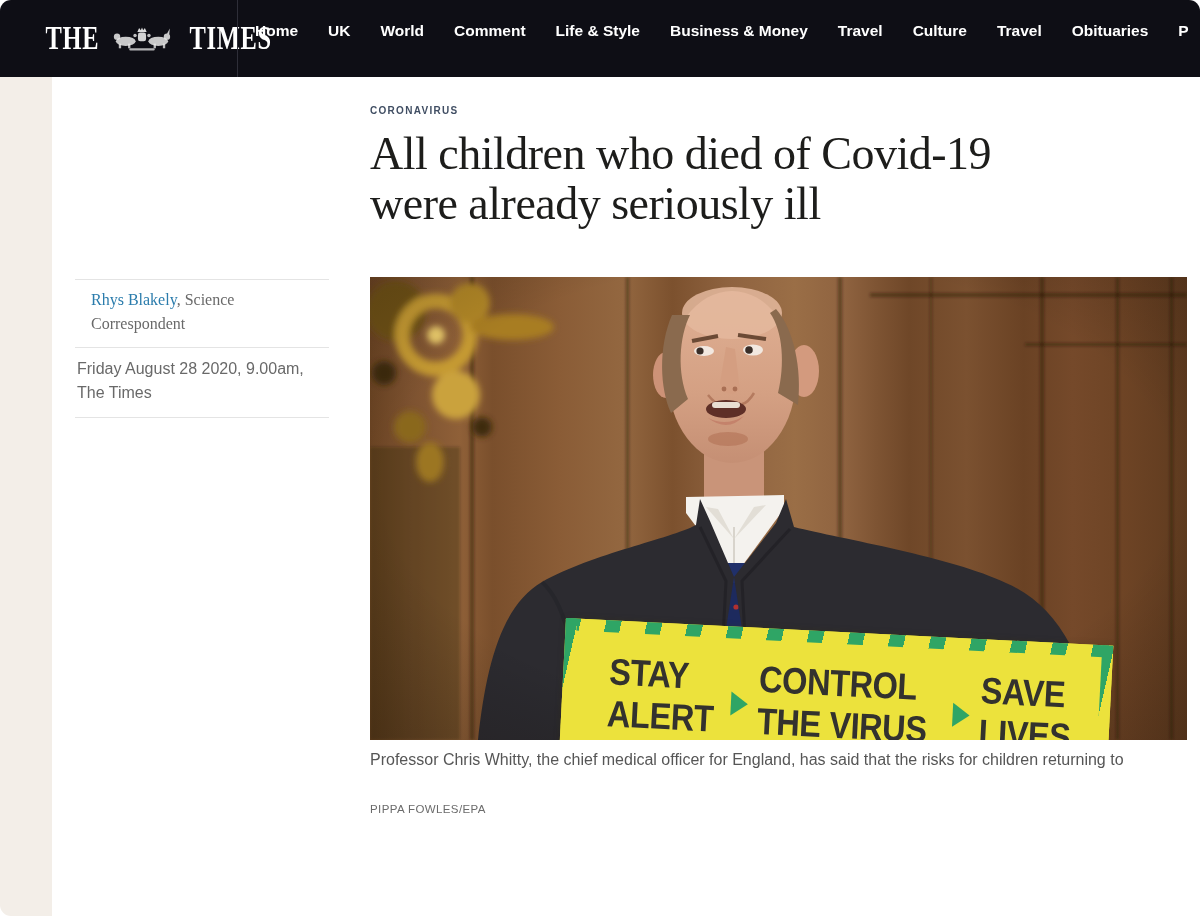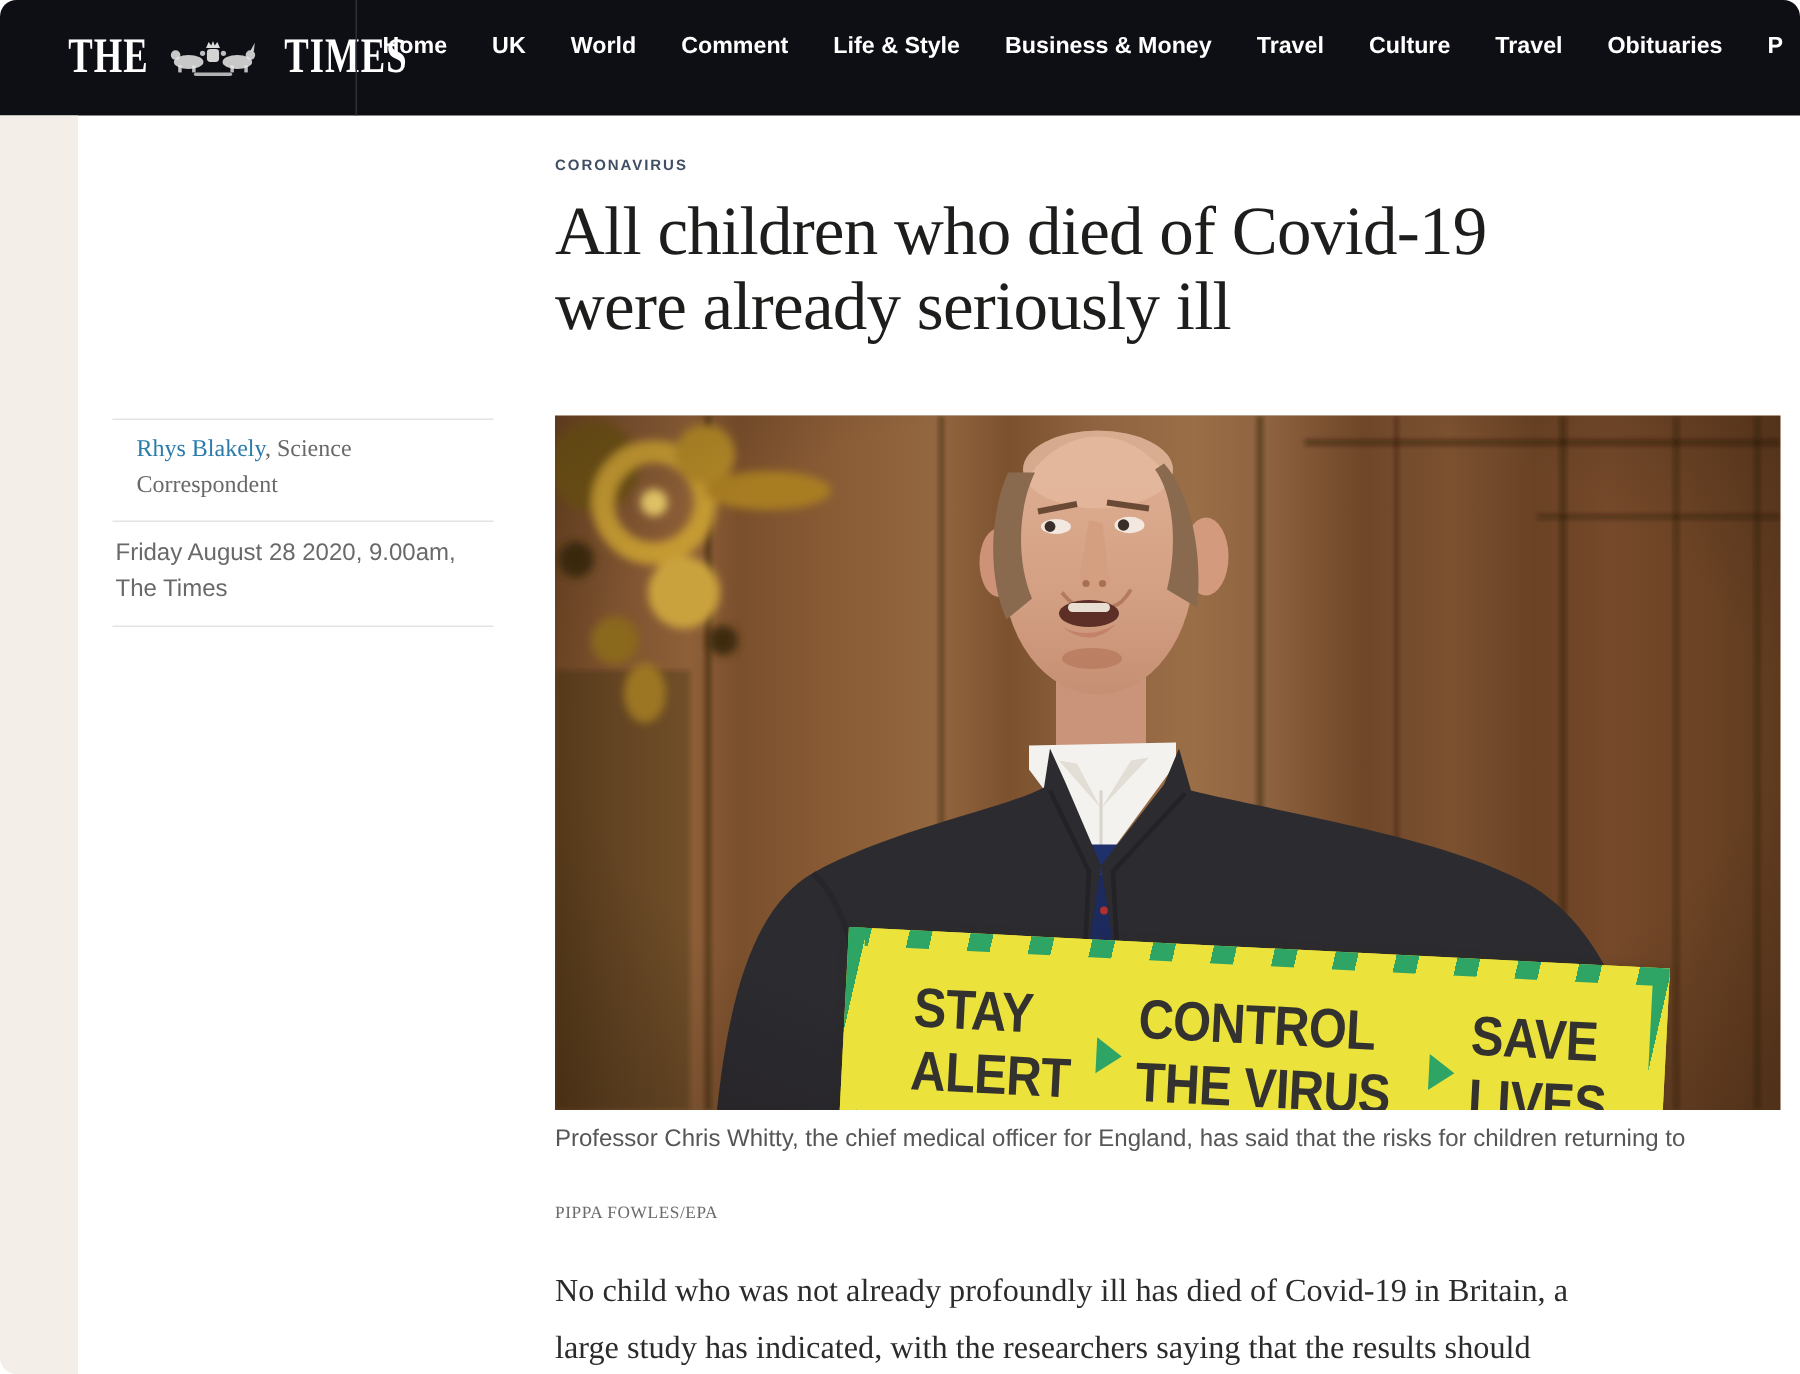--- a/index.html
+++ b/index.html
@@ -49,21 +49,21 @@
   .sign-band-right { position:absolute; right:0; top:0; bottom:0; width:11px;
           background:repeating-linear-gradient(100deg,#2fa565 0 12px,#ece23c 12px 32px); }
   .sign-content { position:absolute; left:46px; top:31px; display:flex; align-items:flex-start; }
   .sign-seg { font-weight:700; font-size:37px; line-height:42px; color:#33322e;
               transform:scaleX(.88); transform-origin:left top; white-space:nowrap; letter-spacing:-0.5px; }
   .sign-chevron { width:0; height:0; border-left:17px solid #2fa565; border-top:12px solid transparent;
                   border-bottom:12px solid transparent; margin:34px 10px 0 2px; flex:0 0 auto; }
 
   
   .caption { position:absolute; left:370px; top:749px; width:817px; font-size:16px; line-height:22px; color:#565656; }
-  .credit { position:absolute; left:370px; top:803px; font-size:11.5px; letter-spacing:.4px; color:#6b6b6b;font-family:Liberation Serif, serif; }
+  .credit { position:absolute; left:370px; top:803px; font-size:11.5px; letter-spacing:.4px; color:#6b6b6b; }
   .body-copy { position:absolute; left:370px; top:841px; width:822px;
                font-family:"Liberation Serif", serif; font-size:21.5px; line-height:38px; color:#2b2b2b; }
 </style>
 </head>
 <body>
 
 <div class="page">
 
   <header class="navbar">
     <div class="logo">
@@ -251,18 +251,14 @@
         </div>
       </div>
     </div>
   </figure>
 
   <div class="caption">
     <div>Professor Chris Whitty, the chief medical officer for England, has said that the risks for children returning to</div>
   </div>
   <div class="credit">PIPPA FOWLES/EPA</div>
 
-  <div class="body-copy">
-    <div>No child who was not already profoundly ill has died of Covid-19 in Britain, a</div>
-    <div>large study has indicated, with the researchers saying that the results should</div>
-  </div>
 
 </div>
 
 </body></html>

